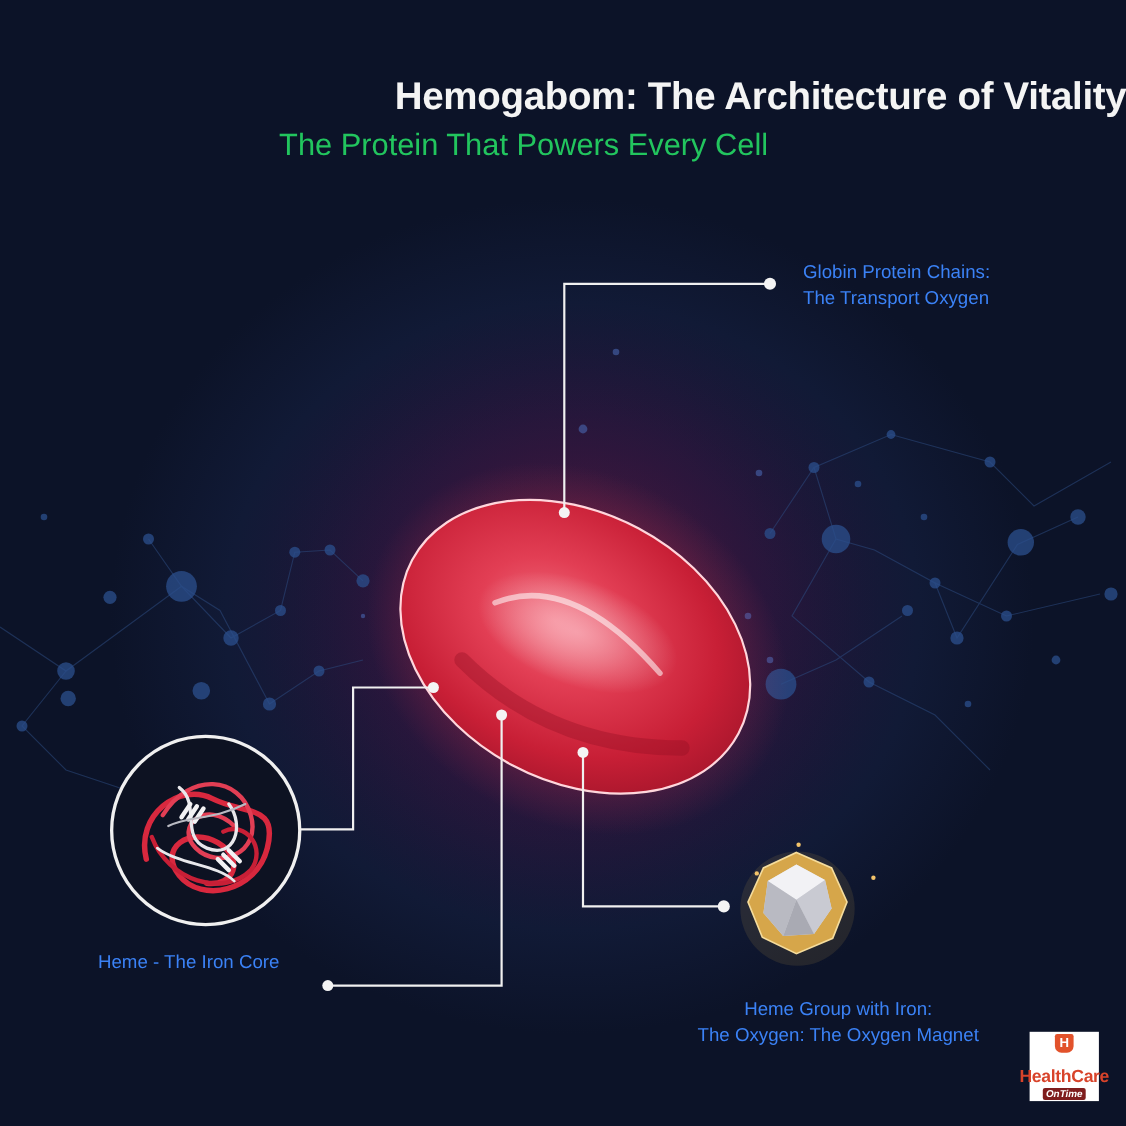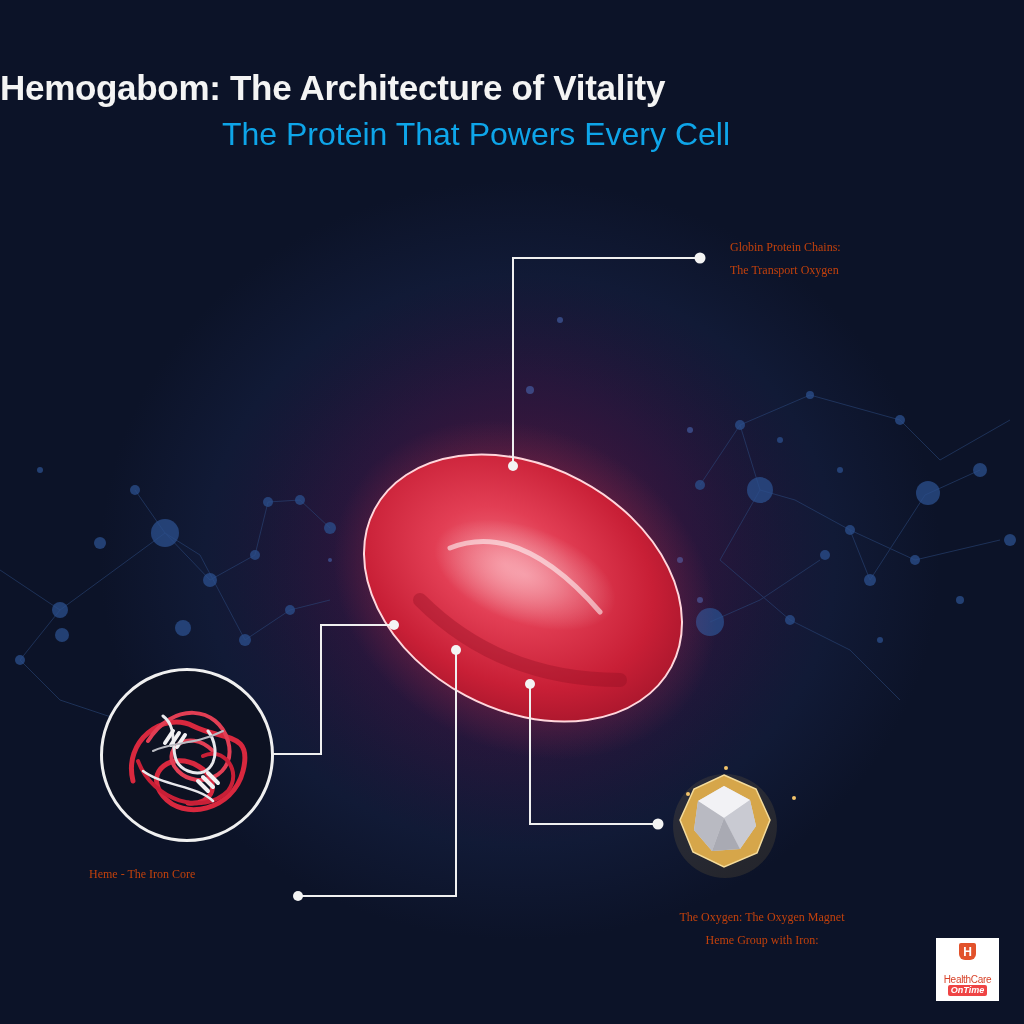--- a/index.html
+++ b/index.html
@@ -4,44 +4,44 @@
 <style>
   html, body { margin:0; padding:0; }
   body {
     width:1024px; height:1024px; overflow:hidden; position:relative;
     background: radial-gradient(ellipse 420px 380px at 520px 560px, #3a1a3e 0%, #22153a 40%, #111a36 75%, #0c1328 100%);
     background-color:#0d1429;
     font-family:"Liberation Sans", sans-serif; color:#f2f2f2;
   }
   .bg-net { position:absolute; left:0; top:0; width:1024px; height:1024px; }
   .title {
-    position:absolute; top:68px; left:0; width:1024px; text-align:left;
+    position:absolute; top:68px; left:0; width:1024px; text-align:right;
     font-size:35px; font-weight:bold; letter-spacing:-0.3px; color:#f4f4f4;
   }
   .subtitle {
     position:absolute; top:116px; left:0; width:952px; text-align:center;
-    font-size:32px; color:#0ea5e9;
-  }
-  .label { position:absolute; font-size:12px; line-height:23px; color:#c2410c;font-family:Liberation Serif, serif; }
+    font-size:28px; color:#22c55e;
+  }
+  .label { position:absolute; font-size:17px; line-height:23px; color:#3b82f6; }
   .rbc { position:absolute; left:0; top:0; }
   .inset {
     position:absolute; left:100px; top:668px; width:168px; height:168px;
     border:3px solid #f0f0f0; border-radius:50%; background:#0d1222; overflow:hidden;
   }
   .logo {
     position:absolute; left:936px; top:938px; width:63px; height:63px; background:#fff;
     display:flex; flex-direction:column; align-items:center; justify-content:center;
   }
   .logo-h {
     width:17px; height:17px; background:#e2522b; color:#fff; font-weight:bold; font-size:12px;
     display:flex; align-items:center; justify-content:center; border-radius:2px 2px 6px 6px;
   }
-  .logo-name { color:#d8432a; font-weight:normal; font-size:10px; letter-spacing:-0.3px; margin-top:14px; }
+  .logo-name { color:#d8432a; font-weight:bold; font-size:16px; letter-spacing:-0.3px; margin-top:14px; }
   .logo-sub {
-    color:#fff; background:#ef4444; font-style:italic; font-weight:bold; font-size:9px;
+    color:#fff; background:#7f1d1d; font-style:italic; font-weight:bold; font-size:9px;
     padding:0 3px; line-height:11px; border-radius:2px;
   }
 </style>
 </head>
 <body>
 
 <svg class="bg-net" viewBox="0 0 1024 1024">
   <defs>
     <radialGradient id="glow" cx="520" cy="560" r="300" gradientUnits="userSpaceOnUse">
       <stop offset="0" stop-color="#7a1c3c" stop-opacity="0.55"></stop>
@@ -184,21 +184,21 @@
 <div class="label" style="left:730px; top:236px;">
   <div>Globin Protein Chains:</div>
   <div>The Transport Oxygen</div>
 </div>
 
 <div class="label" style="left:89px; top:863px;text-align:right;">
   <div>Heme - The Iron Core</div>
 </div>
 
 <div class="label" style="left:607px; top:906px; text-align:center; width:320px;">
+  <div style="margin-left:-10px;">Heme Group with Iron:</div>
   <div style="margin-left:-10px;">The Oxygen: The Oxygen Magnet</div>
-  <div style="margin-left:-10px;">Heme Group with Iron:</div>
 </div>
 
 <div class="logo">
   <div class="logo-h">H</div>
   <div class="logo-name">HealthCare</div>
   <div class="logo-sub">OnTime</div>
 </div>
 
 </body></html>

